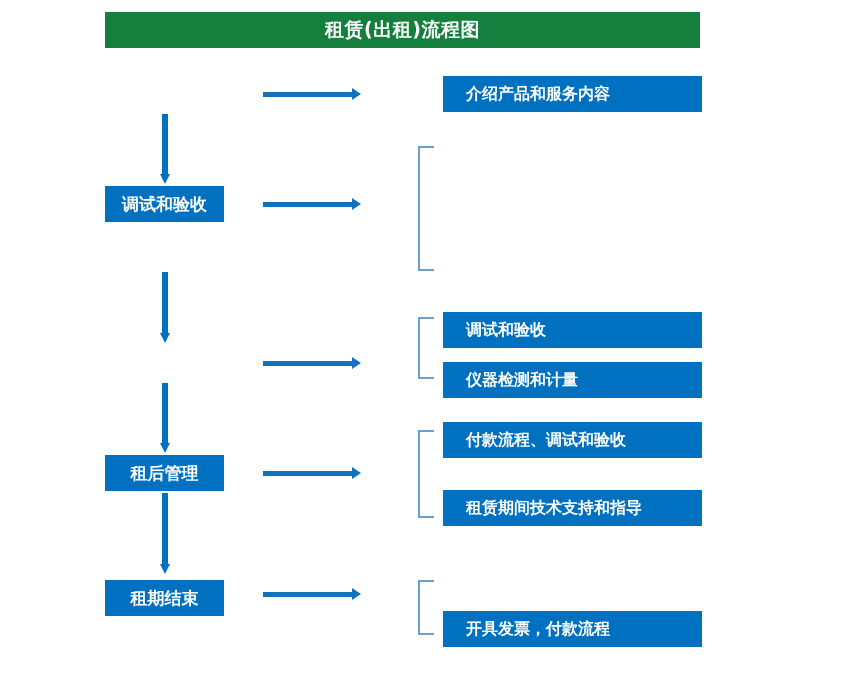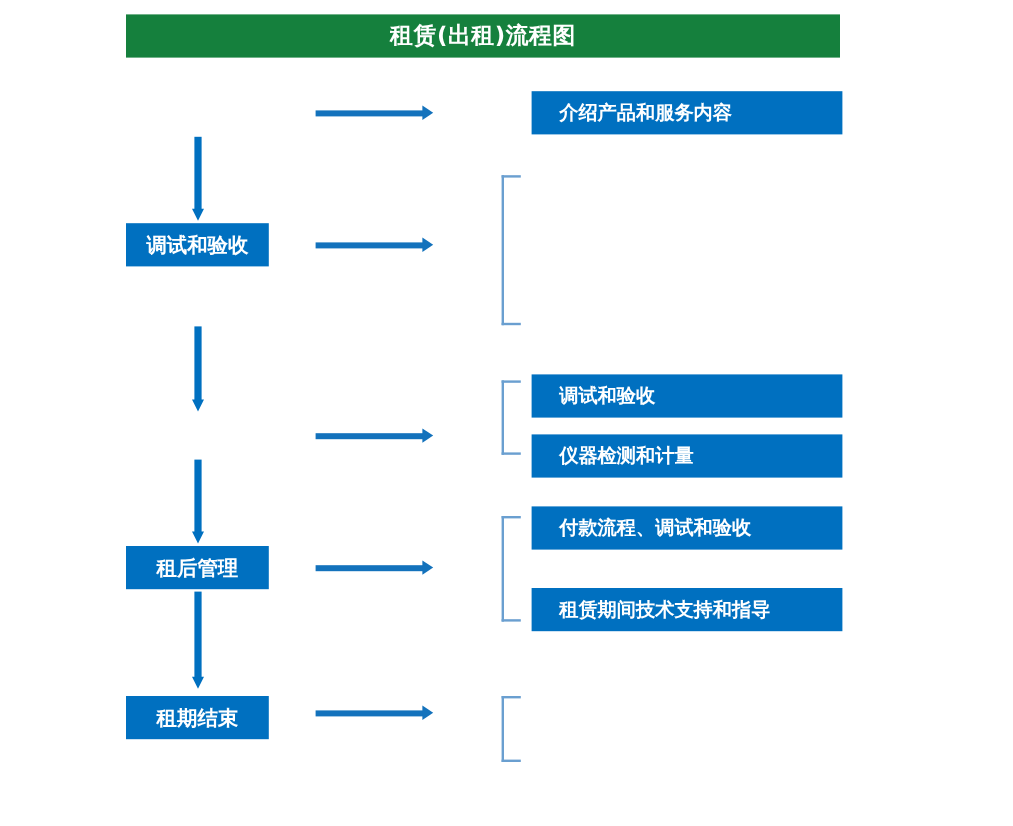--- a/index.html
+++ b/index.html
@@ -133,14 +133,15 @@
   <div class="bracket" style="top:146px;height:125px"></div>
   <div class="bracket" style="top:317px;height:62px"></div>
   <div class="bracket" style="top:430px;height:88px"></div>
   <div class="bracket" style="top:580px;height:55px"></div>
 
   <div class="node right" style="top:76px">介绍产品和服务内容</div>
   <div class="node right" style="top:312px">调试和验收</div>
   <div class="node right" style="top:362px">仪器检测和计量</div>
   <div class="node right" style="top:422px">付款流程、调试和验收</div>
   <div class="node right" style="top:490px">租赁期间技术支持和指导</div>
+  <div class="node right" style="top:611px">开具发票，付款流程</div>
 
 </div>
 
 </body></html>

